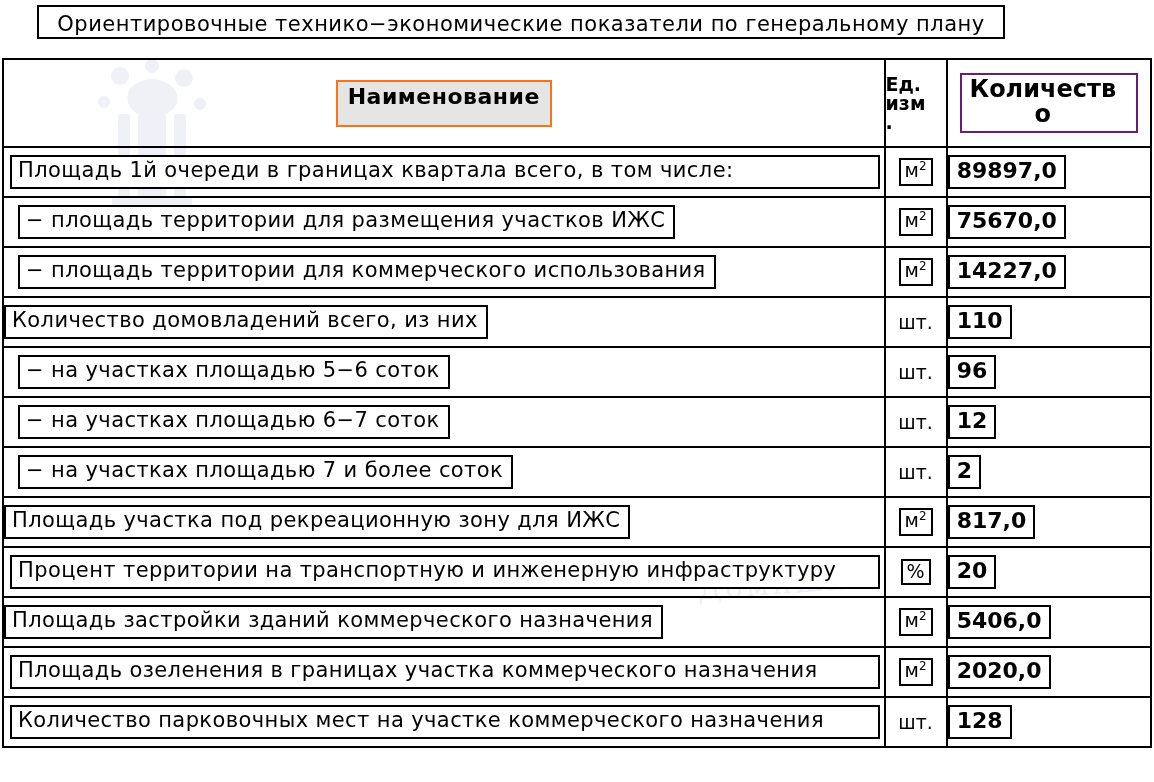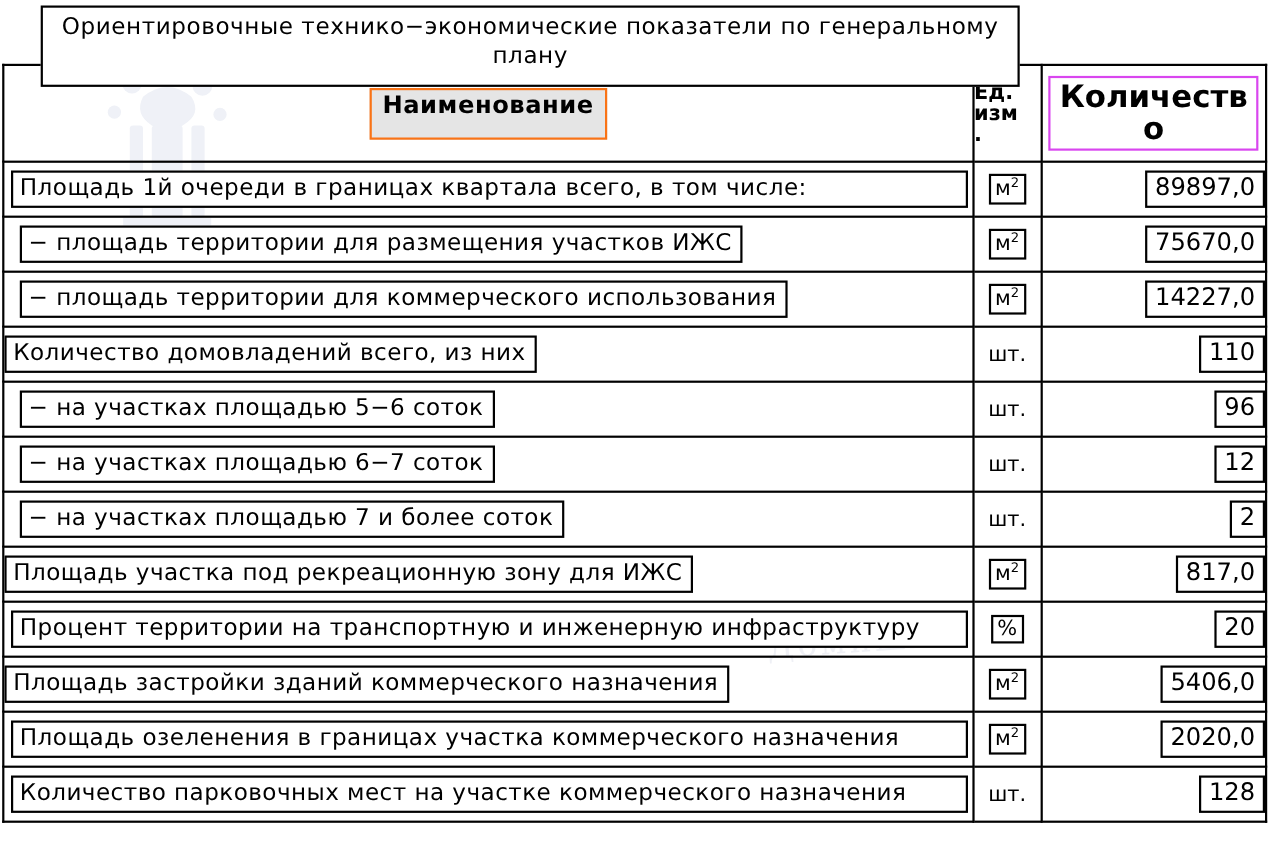--- a/index.html
+++ b/index.html
@@ -48,25 +48,25 @@
     z-index: 1;
     width: 1154px;
     height: 782px;
   }
 
   
   .title-banner {
     position: absolute;
     left: 37px;
     top: 5px;
-    width: 890px;
+    width: 968px;
     border: 2px solid #000;
     background: #ffffff;
     box-sizing: border-box;
-    padding: 4px 6px 13px 6px;
+    padding: 4px 6px 0 6px;
     text-align: center;
     font-size: 21px;
     line-height: 1.25;
     letter-spacing: 0.5px;
     z-index: 5;
   }
 
   table.main {
     position: absolute;
     left: 2px;
@@ -103,24 +103,24 @@
     text-align: left;
     font-size: 19px;
     line-height: 1.0;
     padding: 2px 1px;
   }
   .hdr-qty {
     text-align: center;
   }
   .hdr-qty .boxed {
     display: inline-block;
-    border: 2px solid #d946ef;
+    border: 2px solid #701a75;
     background: #fff;
-    padding: 2px 8px 4px 8px;
-    font-size: 28px;
+    padding: 2px 20px 4px 8px;
+    font-size: 24px;
     line-height: 1.05;
   }
 
   
   td.name {
     position: relative;
     height: 48px;
     margin-top: 32px;
   }
   .namebox {
@@ -155,21 +155,22 @@
     line-height: 1.15;
   }
   .unit-plain {
     display: inline-block;
     font-size: 19px;
     line-height: 1.0;
   }
   sup { font-size: 12px; }
 
   td.qty {
-    text-align: right;
+    text-align: left;
+    font-weight: bold;
   }
   .qtybox {
     display: inline-block;
     border: 2px solid #000;
     background: #fff;
     padding: 1px 7px 3px 7px;
     font-size: 22px;
     line-height: 1.15;
   }
 

